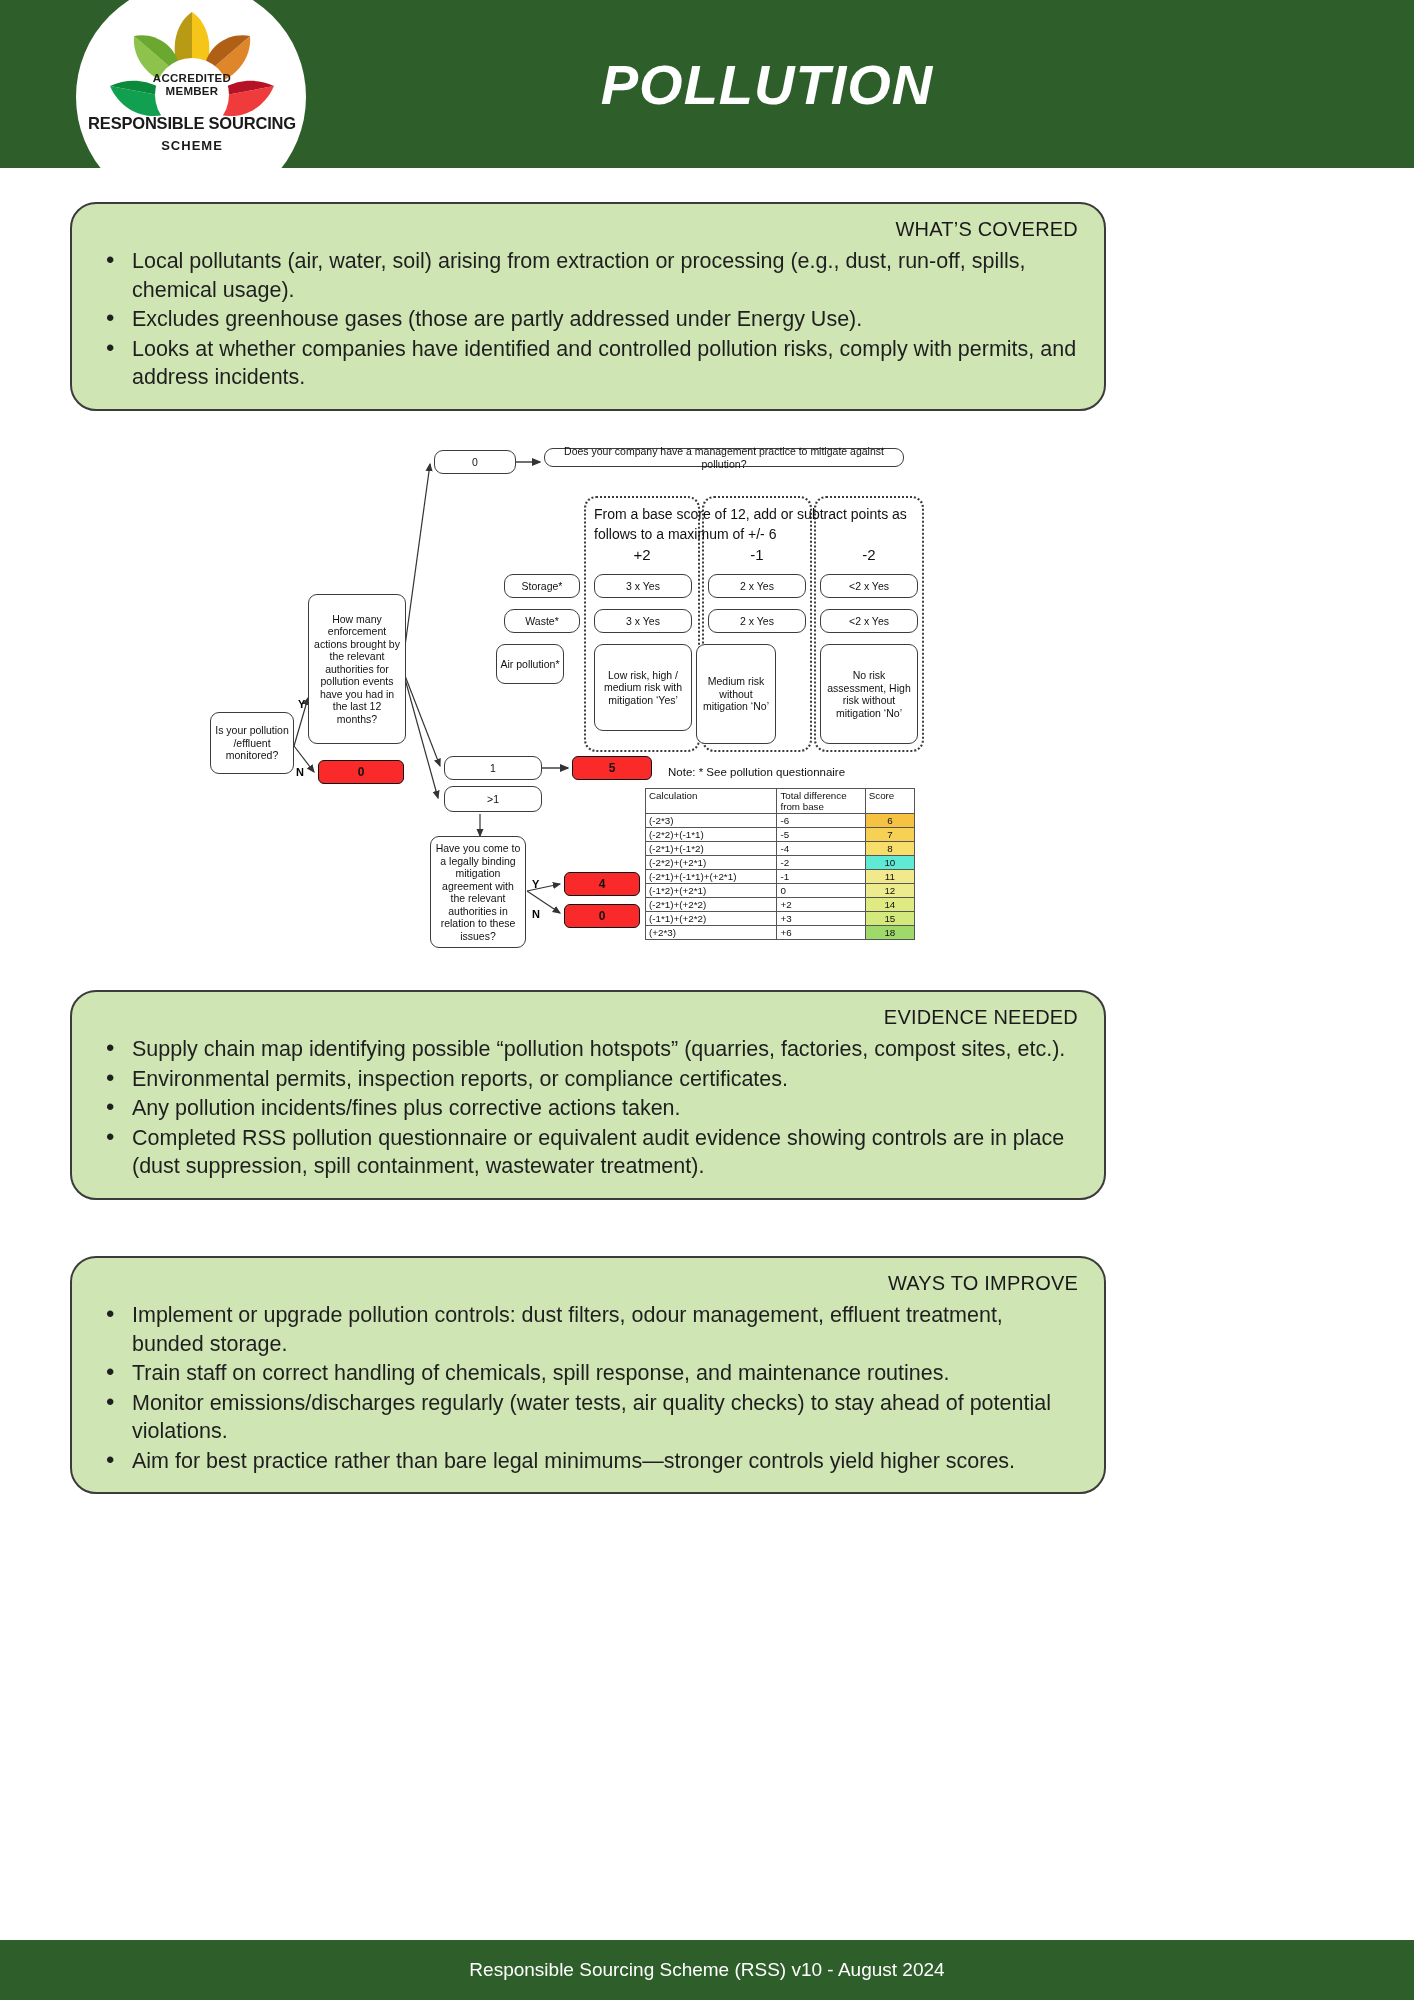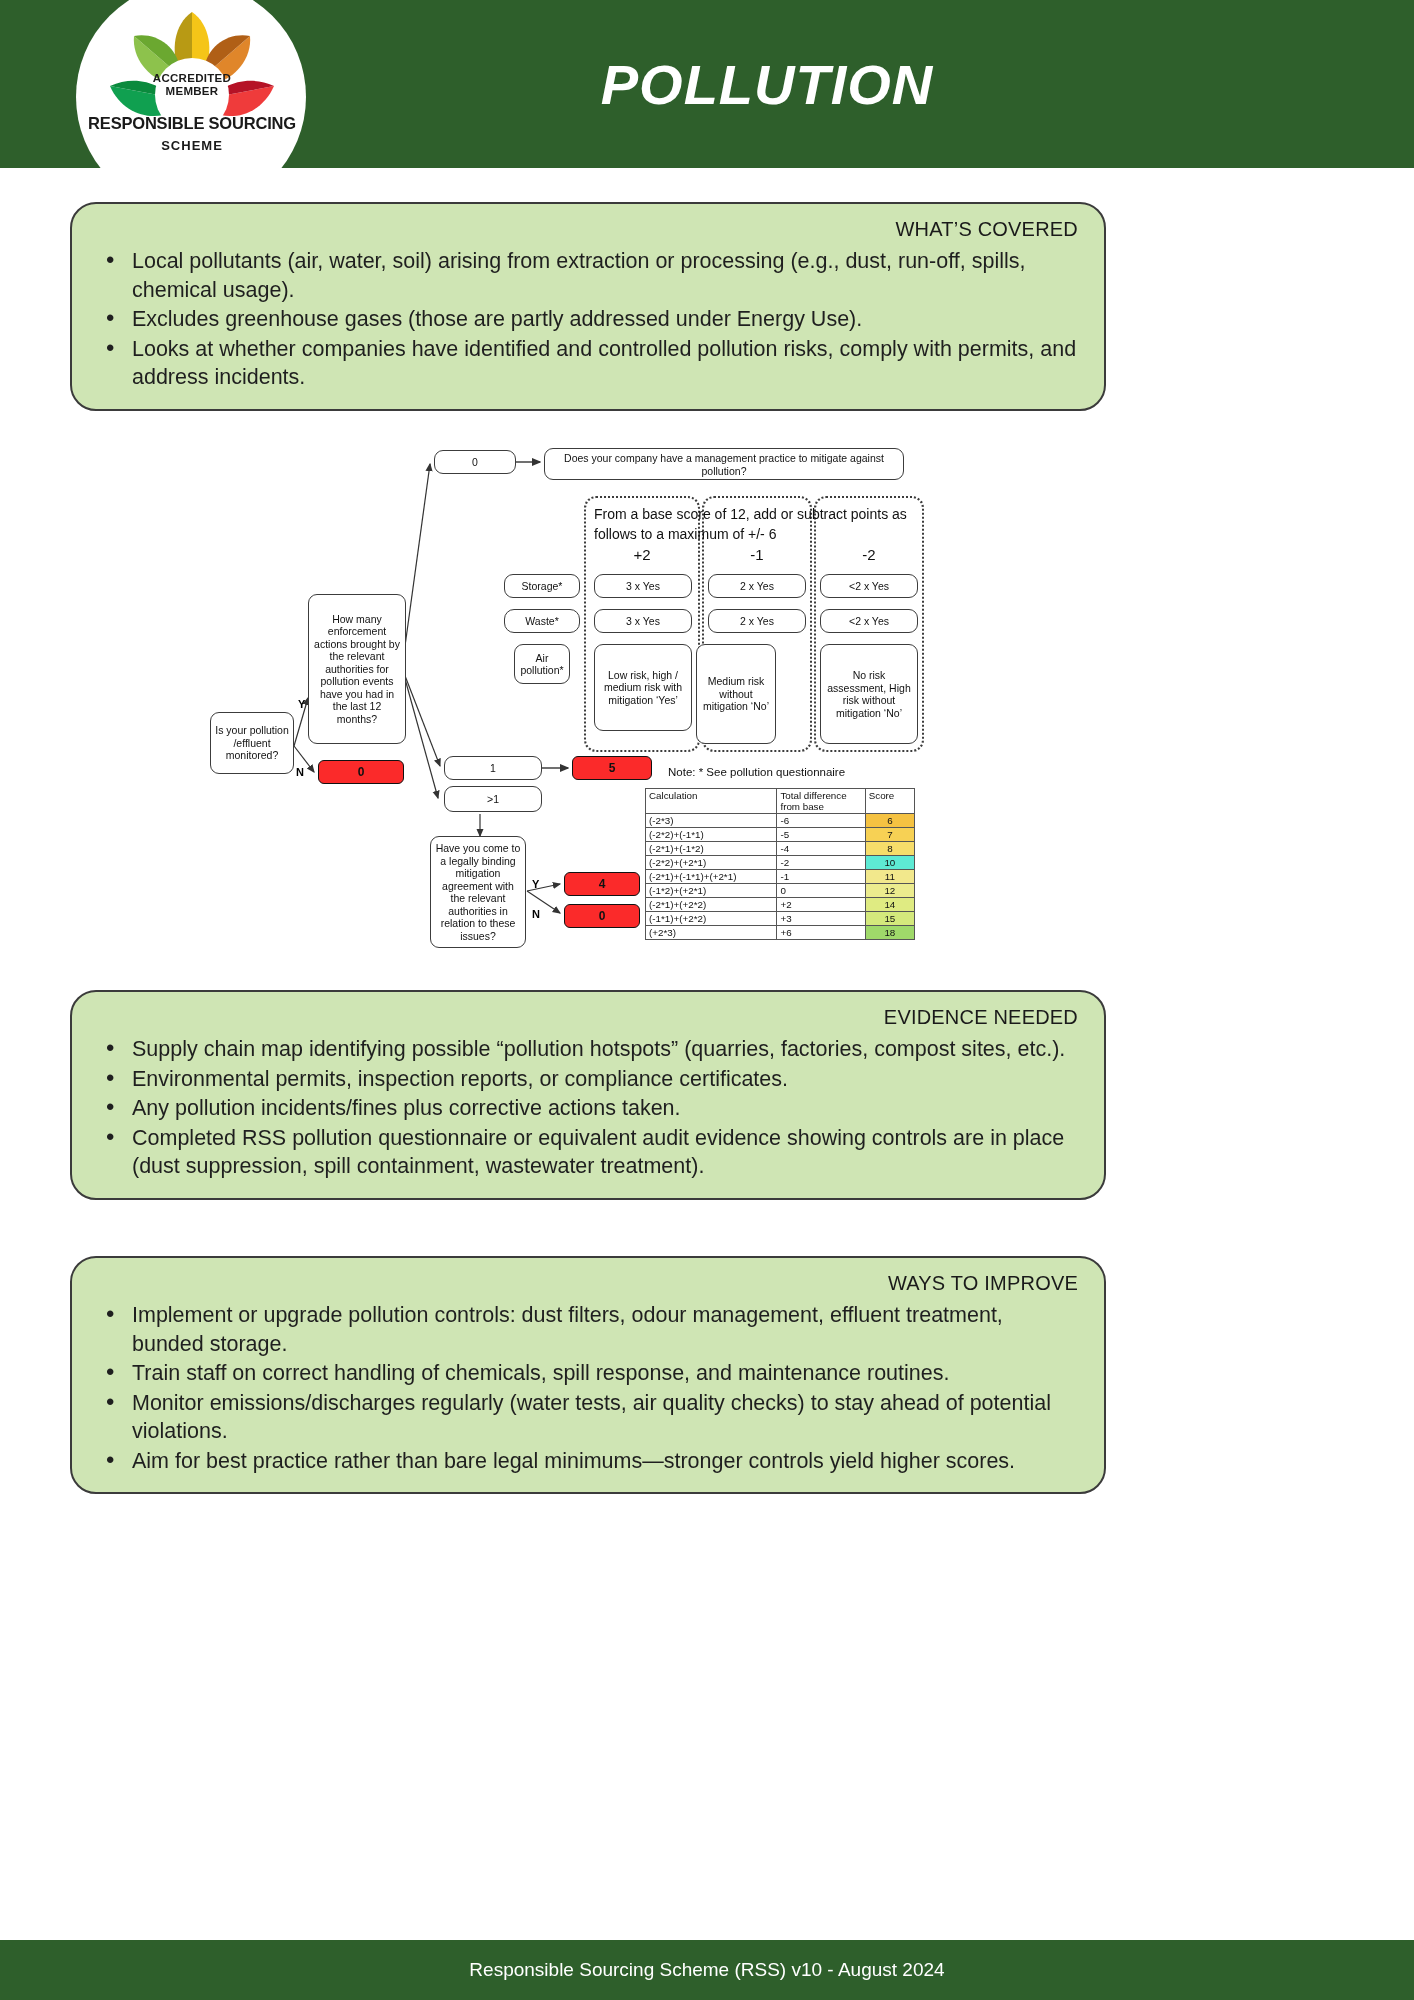--- a/index.html
+++ b/index.html
@@ -296,21 +296,21 @@
     </div>
 
     <div class="node" style="left:254px; top:350px; width:98px; height:26px;">
       <span>&gt;1</span>
     </div>
 
     <div class="node red" style="left:382px; top:320px; width:80px; height:24px;">
       <span>5</span>
     </div>
 
-    <div class="node" style="left:354px; top:12px; width:360px; height:32px;align-items:flex-end;">
+    <div class="node" style="left:354px; top:12px; width:360px; height:19px;">
       <span>Does your company have a management practice to mitigate against pollution?</span>
     </div>
 
     <div class="node big" style="left:240px; top:400px; width:96px; height:112px;">
       <span>Have you come to a legally binding mitigation agreement with the relevant authorities in relation to these issues?</span>
     </div>
 
     <div class="yn" style="left:342px; top:442px;">Y</div>
     <div class="yn" style="left:342px; top:472px;">N</div>
 
@@ -330,21 +330,21 @@
     <div class="colhdr" style="left:394px; top:110px; width:116px;">+2</div>
     <div class="colhdr" style="left:512px; top:110px; width:110px;">-1</div>
     <div class="colhdr" style="left:624px; top:110px; width:110px;">-2</div>
 
     <div class="node" style="left:314px; top:138px; width:76px; height:24px;">
       <span>Storage*</span>
     </div>
     <div class="node" style="left:314px; top:173px; width:76px; height:24px;border-radius:10px;">
       <span>Waste*</span>
     </div>
-    <div class="node" style="left:324px; top:208px; width:56px; height:40px;">
+    <div class="node" style="left:306px; top:208px; width:68px; height:40px;">
       <span>Air pollution*</span>
     </div>
 
     <div class="node" style="left:404px; top:138px; width:98px; height:24px;">
       <span>3 x Yes</span>
     </div>
     <div class="node" style="left:518px; top:138px; width:98px; height:24px;">
       <span>2 x Yes</span>
     </div>
     <div class="node" style="left:630px; top:138px; width:98px; height:24px;">

